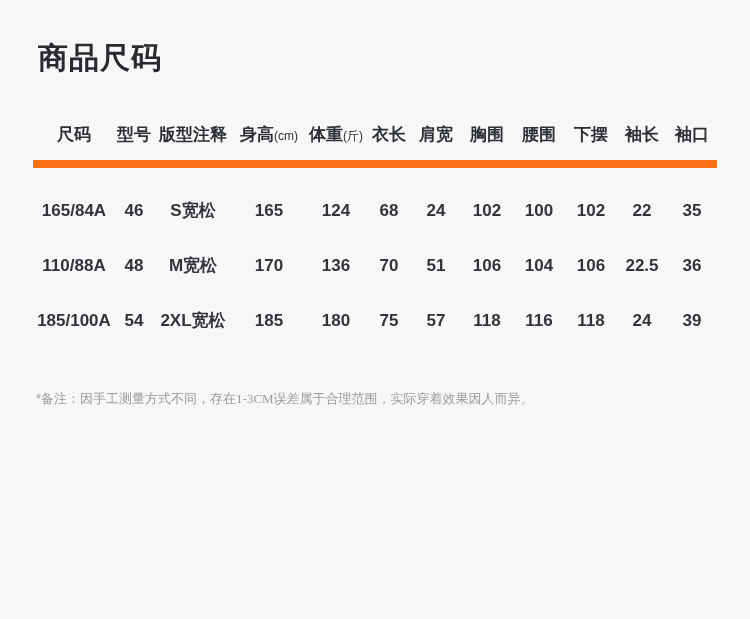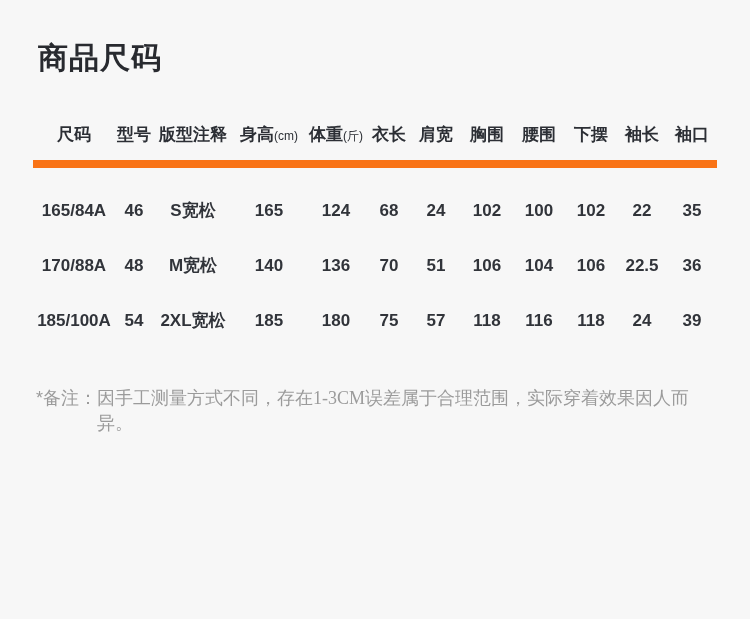--- a/index.html
+++ b/index.html
@@ -44,23 +44,23 @@
     font-weight: bold;
     color: #31343a;
     text-align: center;
     height: 53px;
     white-space: nowrap;
     overflow: visible;
   }
   table.size-table tbody tr:first-child td { padding-top: 16px; }
   .note {
     display: flex;
-    align-items: flex-start;
+    align-items: center;
     margin: 38px 0 0 3px;
-    font-size: 18px;
+    font-size: 13px;
     line-height: 25px;
     color: #9b9b9b;
   }
   .note-label { flex: 0 0 auto; white-space: nowrap; }
   .note-lines { flex: 1 1 auto; font-family: Liberation Serif, serif; }
 </style>
 </head>
 <body>
 
 <div class="page">
@@ -107,24 +107,24 @@
           <td>124</td>
           <td>68</td>
           <td>24</td>
           <td>102</td>
           <td>100</td>
           <td>102</td>
           <td>22</td>
           <td>35</td>
         </tr>
         <tr>
-          <td>170/88A</td>
+          <td>110/88A</td>
           <td>48</td>
           <td>M宽松</td>
-          <td>140</td>
+          <td>170</td>
           <td>136</td>
           <td>70</td>
           <td>51</td>
           <td>106</td>
           <td>104</td>
           <td>106</td>
           <td>22.5</td>
           <td>36</td>
         </tr>
         <tr>

